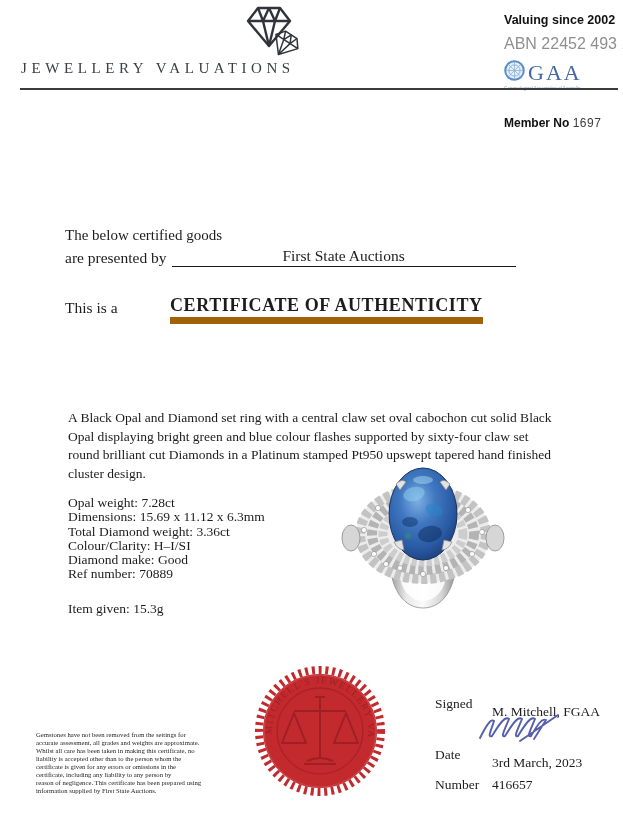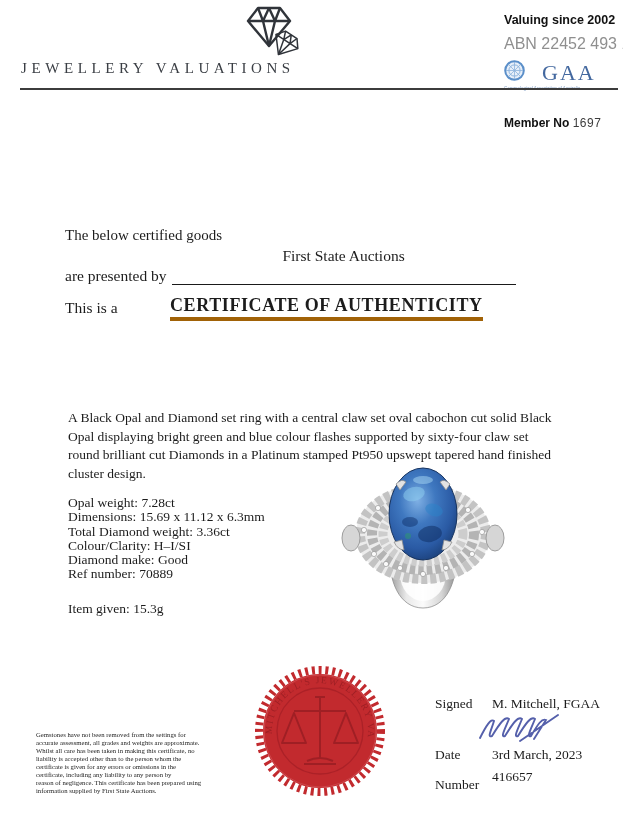--- a/index.html
+++ b/index.html
@@ -15,59 +15,59 @@
     font-size:45px;letter-spacing:1px;color:#3a3e44;
   }
   .brand-sub{
     left:21px;top:60px;font-family:Liberation Serif, serif;font-weight:400;
     font-size:15px;letter-spacing:4.6px;color:#3a3e44;white-space:nowrap;
   }
   .diamond-logo{left:246px;top:6px;}
   .head-right{left:504px;top:13px;width:116px;font-family:"Liberation Sans",sans-serif;}
   .valuing{font-size:12.5px;font-weight:bold;color:#111;white-space:nowrap;}
   .abn{font-size:16px;color:#8f8f8f;margin-top:8px;white-space:nowrap;}
-  .gaa-row{margin-top:7px;display:flex;align-items:center;gap:17px;}
+  .gaa-row{margin-top:7px;display:flex;align-items:center;gap:3px;}
   .gaa-word{font-family:"Liberation Serif",serif;font-size:22px;color:#43689f;letter-spacing:2px;line-height:20px;}
   .gaa-sub{font-size:9px;color:#7d9cc4;transform:scale(0.5);transform-origin:0 0;white-space:nowrap;width:220px;margin-top:1px;}
   .member{font-size:12px;color:#111;margin-top:20px;white-space:nowrap;}
   .member b{font-weight:bold;}
   .member .num{font-weight:normal;color:#3c3c3c;letter-spacing:0.5px;}
   .top-rule{left:20px;top:88px;width:598px;border-top:2.5px solid #3c3c3c;height:0;}
 
   
   .pres-line1{left:65px;top:227px;font-size:15px;}
   .pres-line2{left:65px;top:247px;font-size:15.5px;white-space:nowrap;}
   .pres-underline{
     display:inline-block;width:344px;margin-left:5px;text-align:center;
-    border-bottom:1.6px solid #1a1a1a;padding-bottom:19px;vertical-align:bottom;
+    border-bottom:1.6px solid #1a1a1a;padding-bottom:1px;vertical-align:bottom;
   }
 
   
   .thisis{left:65px;top:299px;font-size:15.5px;}
   .cert-title{
     left:170px;top:295px;font-size:18px;font-weight:bold;letter-spacing:0.6px;
-    border-bottom:4px solid #a16207;padding-bottom:1px;white-space:nowrap;
+    border-bottom:7px solid #a16207;padding-bottom:1px;white-space:nowrap;
   }
 
   
   .descr{left:68px;top:409px;width:520px;font-size:13.5px;line-height:18.5px;white-space:pre-line;}
   .details{left:68px;top:496px;font-size:13.5px;line-height:14.3px;}
   .item-weight{left:68px;top:601px;font-size:13.5px;}
 
   
   .ring-photo{left:338px;top:458px;}
   .seal{left:252px;top:663px;}
 
   
   .disclaimer{
     left:36px;top:731px;width:380px;font-size:13.4px;line-height:16px;
     transform:scale(0.5);transform-origin:0 0;white-space:pre-line;color:#242424;
   }
   .sig-label{font-size:13.5px;color:#1c1c1c;}
-  .sig-value{font-size:13.5px;color:#1c1c1c;white-space:nowrap;}
+  .sig-value{font-size:13.5px;color:#1c1c1c;white-space:nowrap;margin-top:8px;}
   .lbl-signed{left:435px;top:696px;}
   .val-signed{left:492px;top:696px;}
   .signature-svg{left:476px;top:708px;}
   .lbl-date{left:435px;top:747px;}
   .val-date{left:492px;top:747px;}
   .lbl-number{left:435px;top:777px;}
   .val-number{left:492px;top:769px;}
 </style>
 </head>
 <body>

